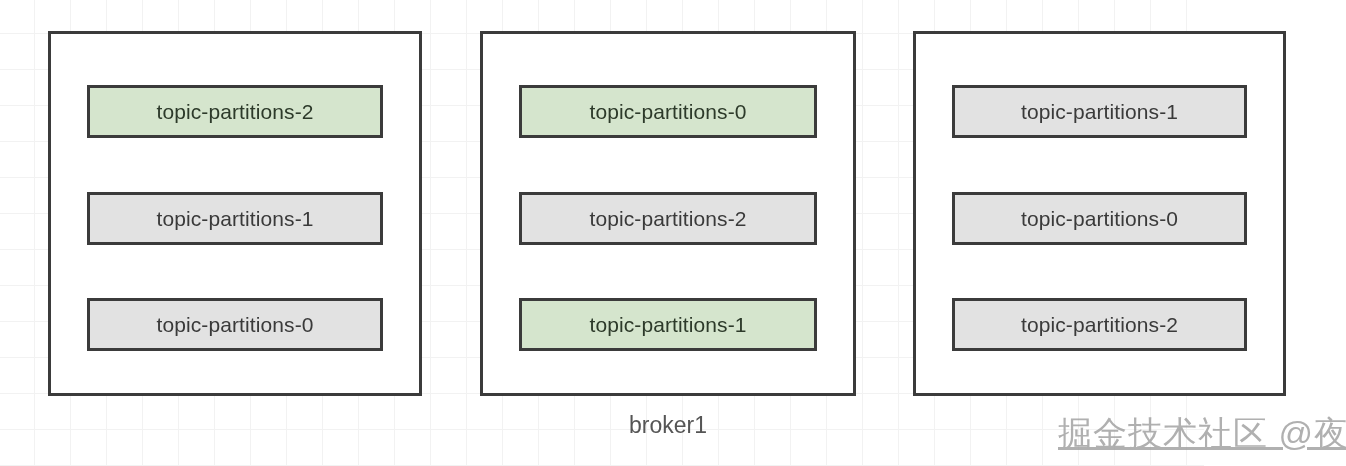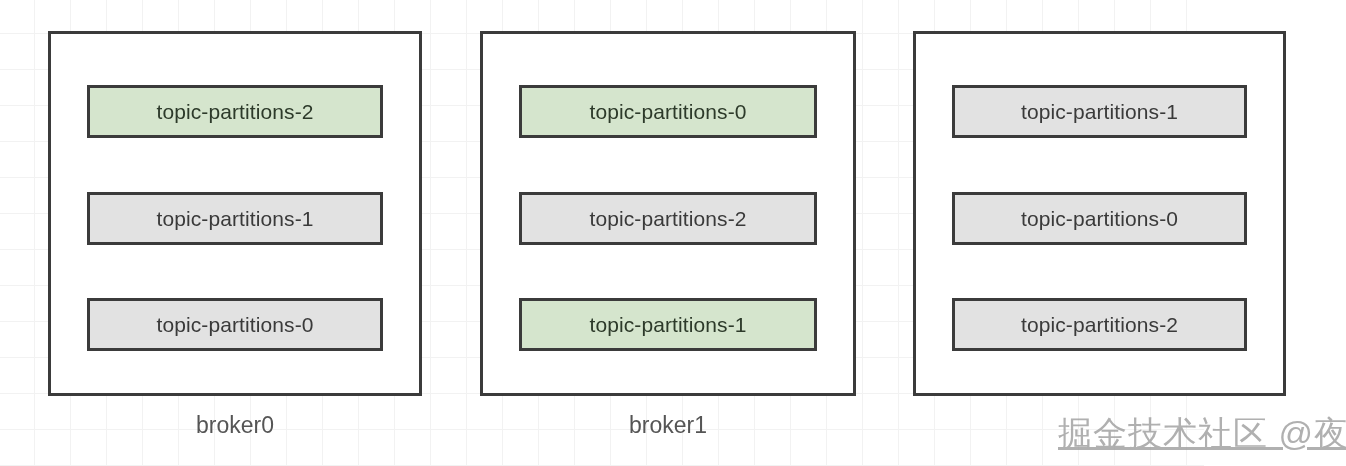--- a/index.html
+++ b/index.html
@@ -91,21 +91,20 @@
 </head>
 <body>
 
 <div id="canvas">
 
   <div class="broker broker-0">
     <div class="partition slot-0 fill-green">topic-partitions-2</div>
     <div class="partition slot-1 fill-gray">topic-partitions-1</div>
     <div class="partition slot-2 fill-gray">topic-partitions-0</div>
   </div>
-  <div class="broker-caption cap-0">broker0</div>
 
   <div class="broker broker-1">
     <div class="partition slot-0 fill-green">topic-partitions-0</div>
     <div class="partition slot-1 fill-gray">topic-partitions-2</div>
     <div class="partition slot-2 fill-green">topic-partitions-1</div>
   </div>
   <div class="broker-caption cap-1">broker1</div>
 
   <div class="broker broker-2">
     <div class="partition slot-0 fill-gray">topic-partitions-1</div>

